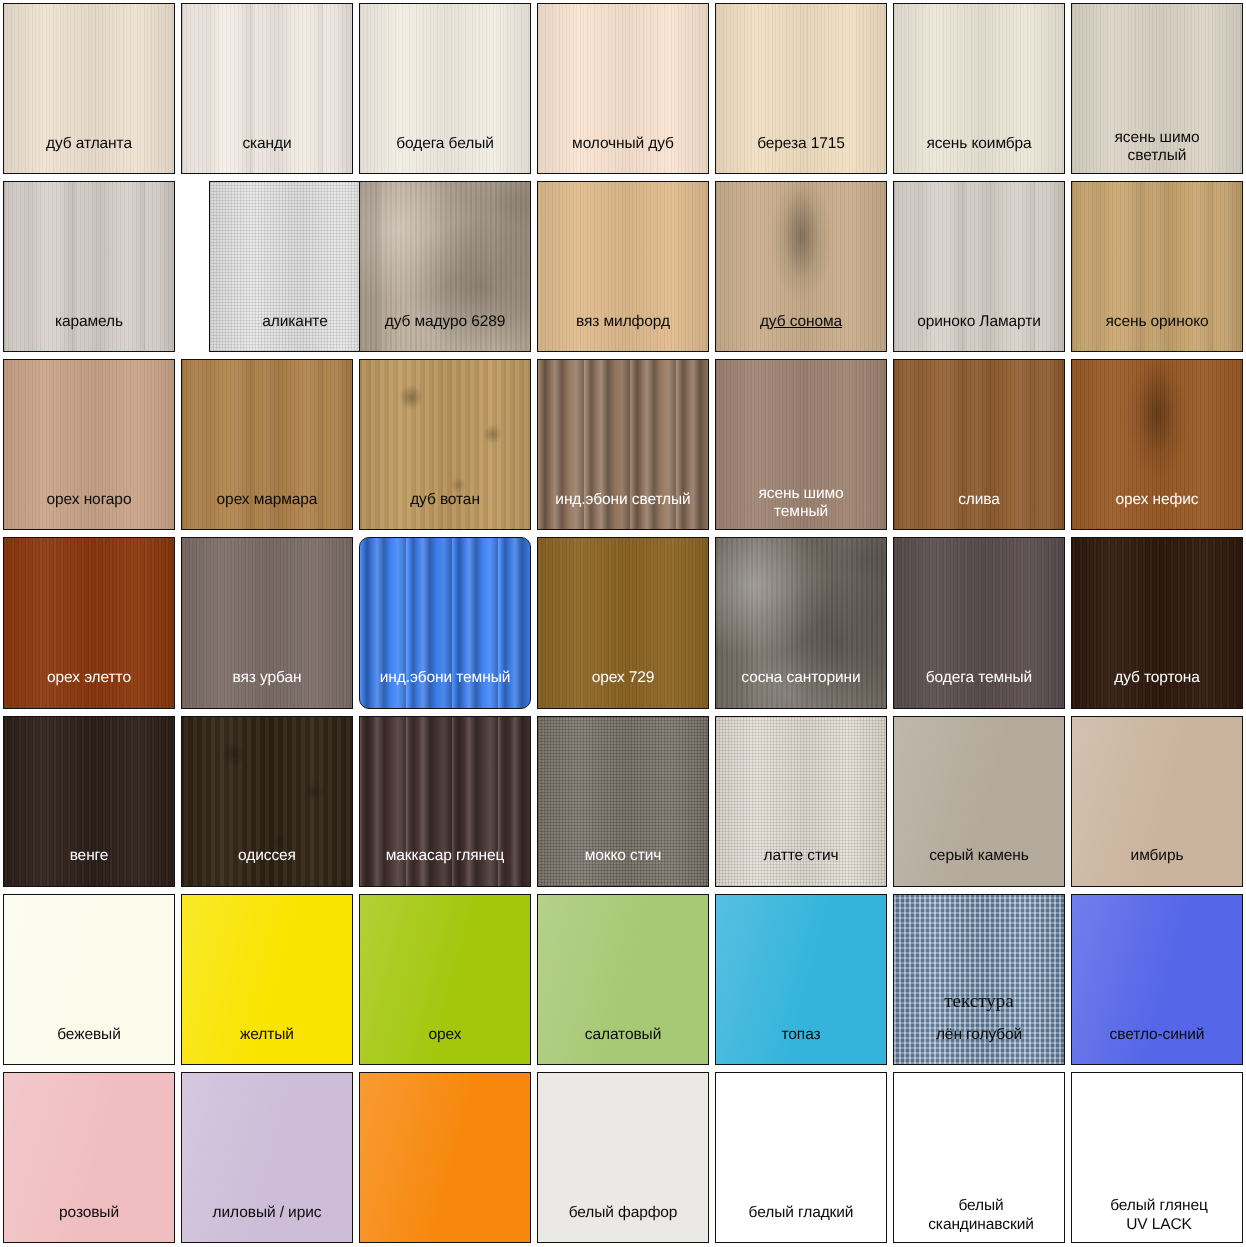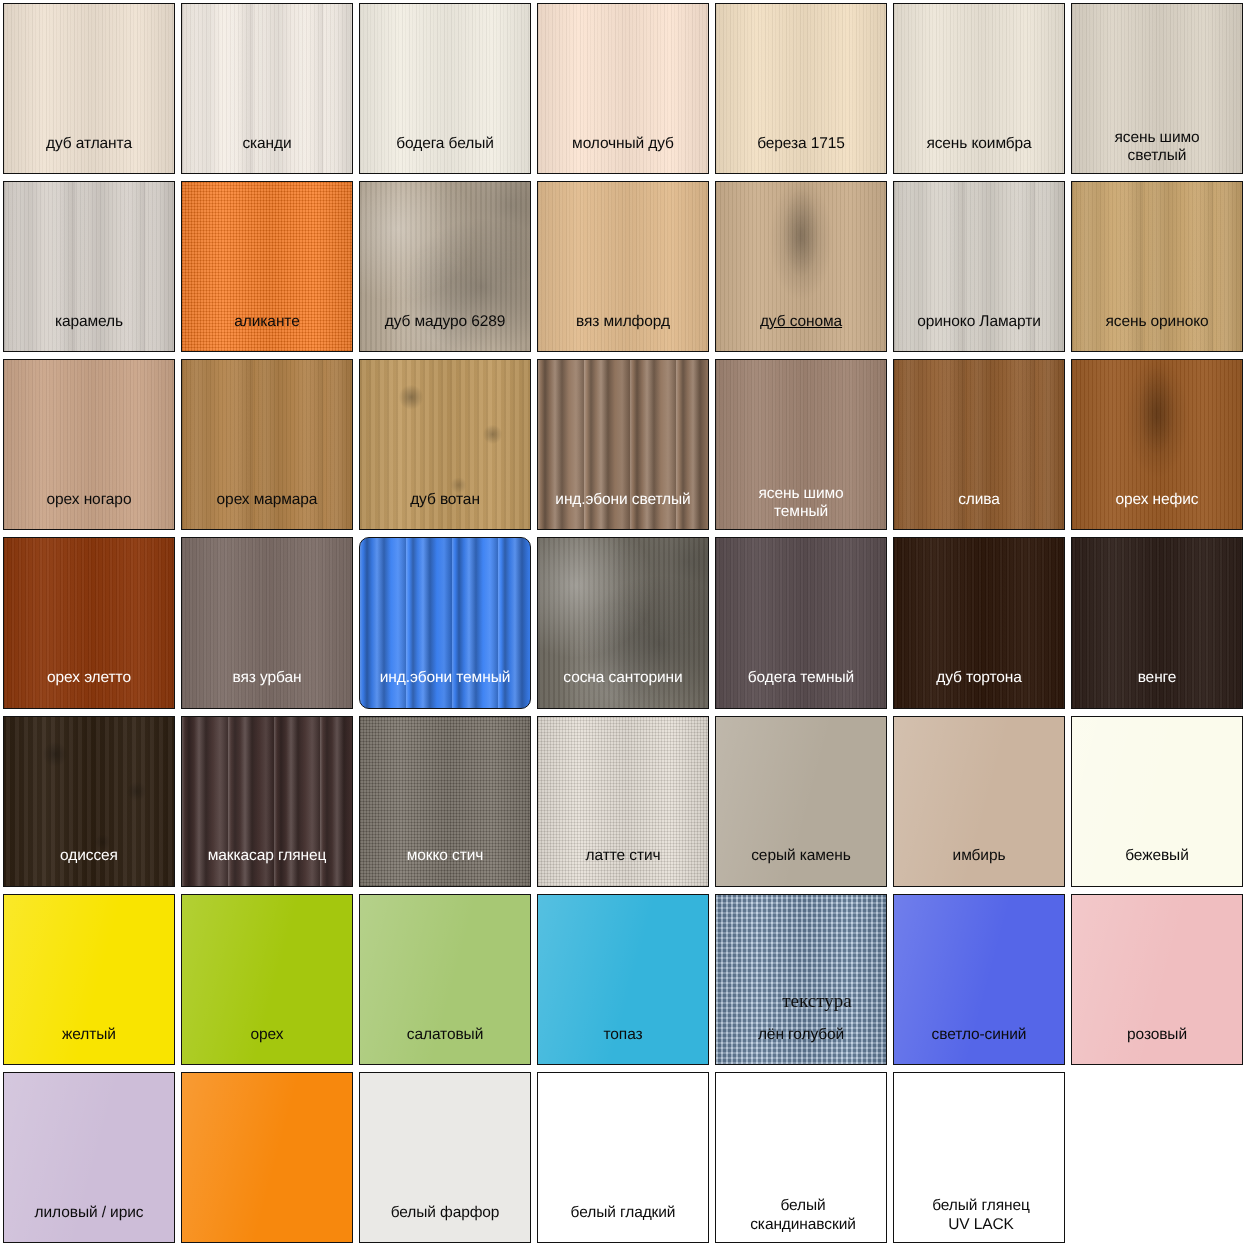--- a/index.html
+++ b/index.html
@@ -58,21 +58,21 @@
   .sublabel {
     position: relative;
     z-index: 4;
     width: 100%;
     text-align: center;
     font-family: "Liberation Serif", serif;
     font-size: 19px;
     color: #111;
     position: absolute;
     bottom: 52px;
-    left: 16px;
+    left: 0;
   }
 
   
   
   .tex-vgrain {
     background-image:
       repeating-linear-gradient(90deg,
         rgba(0,0,0,0.055) 0px, rgba(0,0,0,0.055) 1px,
         rgba(255,255,255,0.05) 1px, rgba(255,255,255,0.05) 3px,
         rgba(0,0,0,0.03) 3px, rgba(0,0,0,0.03) 4px,
@@ -212,21 +212,21 @@
         </div>
       </div>
       <div class="cellwrap">
         <div class="swatch" style="background: rgb(216, 210, 203);">
           <div class="tex tex-plank"></div>
           <div class="vshade"></div>
           <div class="label">карамель</div>
         </div>
       </div>
       <div class="cellwrap">
-        <div class="swatch" style="background: #f97316;">
+        <div class="swatch" style="background: #e5e5e5; margin-left: 28px;">
           <div class="tex tex-weave"></div>
           <div class="vshade"></div>
           <div class="label">аликанте</div>
         </div>
       </div>
       <div class="cellwrap">
         <div class="swatch" style="background: rgb(182, 168, 148);">
           <div class="tex tex-mottle"></div>
           <div class="vshade"></div>
           <div class="label">дуб мадуро 6289</div>
@@ -324,20 +324,27 @@
           <div class="tex tex-vgrain"></div>
           <div class="vshade"></div>
           <div class="label">вяз урбан</div>
         </div>
       </div>
       <div class="cellwrap">
         <div class="swatch light-text" style="background: #3b82f6; border-radius: 10px;">
           <div class="tex tex-stripe"></div>
           <div class="vshade"></div>
           <div class="label">инд.эбони темный</div>
+        </div>
+      </div>
+      <div class="cellwrap">
+        <div class="swatch light-text" style="background: rgb(138, 98, 32);">
+          <div class="tex tex-vgrain"></div>
+          <div class="vshade"></div>
+          <div class="label">орех 729</div>
         </div>
       </div>
       <div class="cellwrap">
         <div class="swatch light-text" style="background: rgb(110, 105, 95);">
           <div class="tex tex-mottle"></div>
           <div class="vshade"></div>
           <div class="label">сосна санторини</div>
         </div>
       </div>
       <div class="cellwrap">

